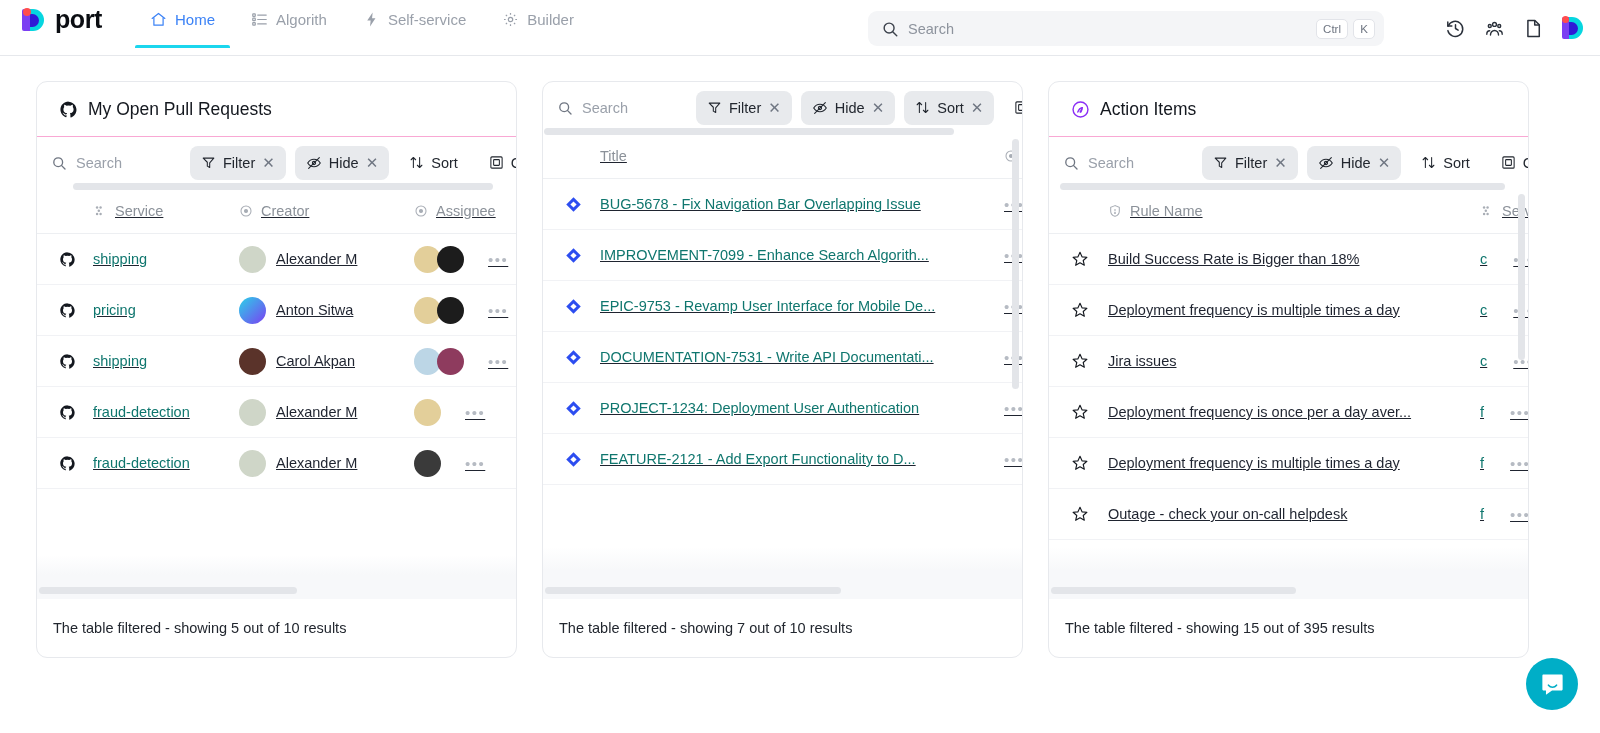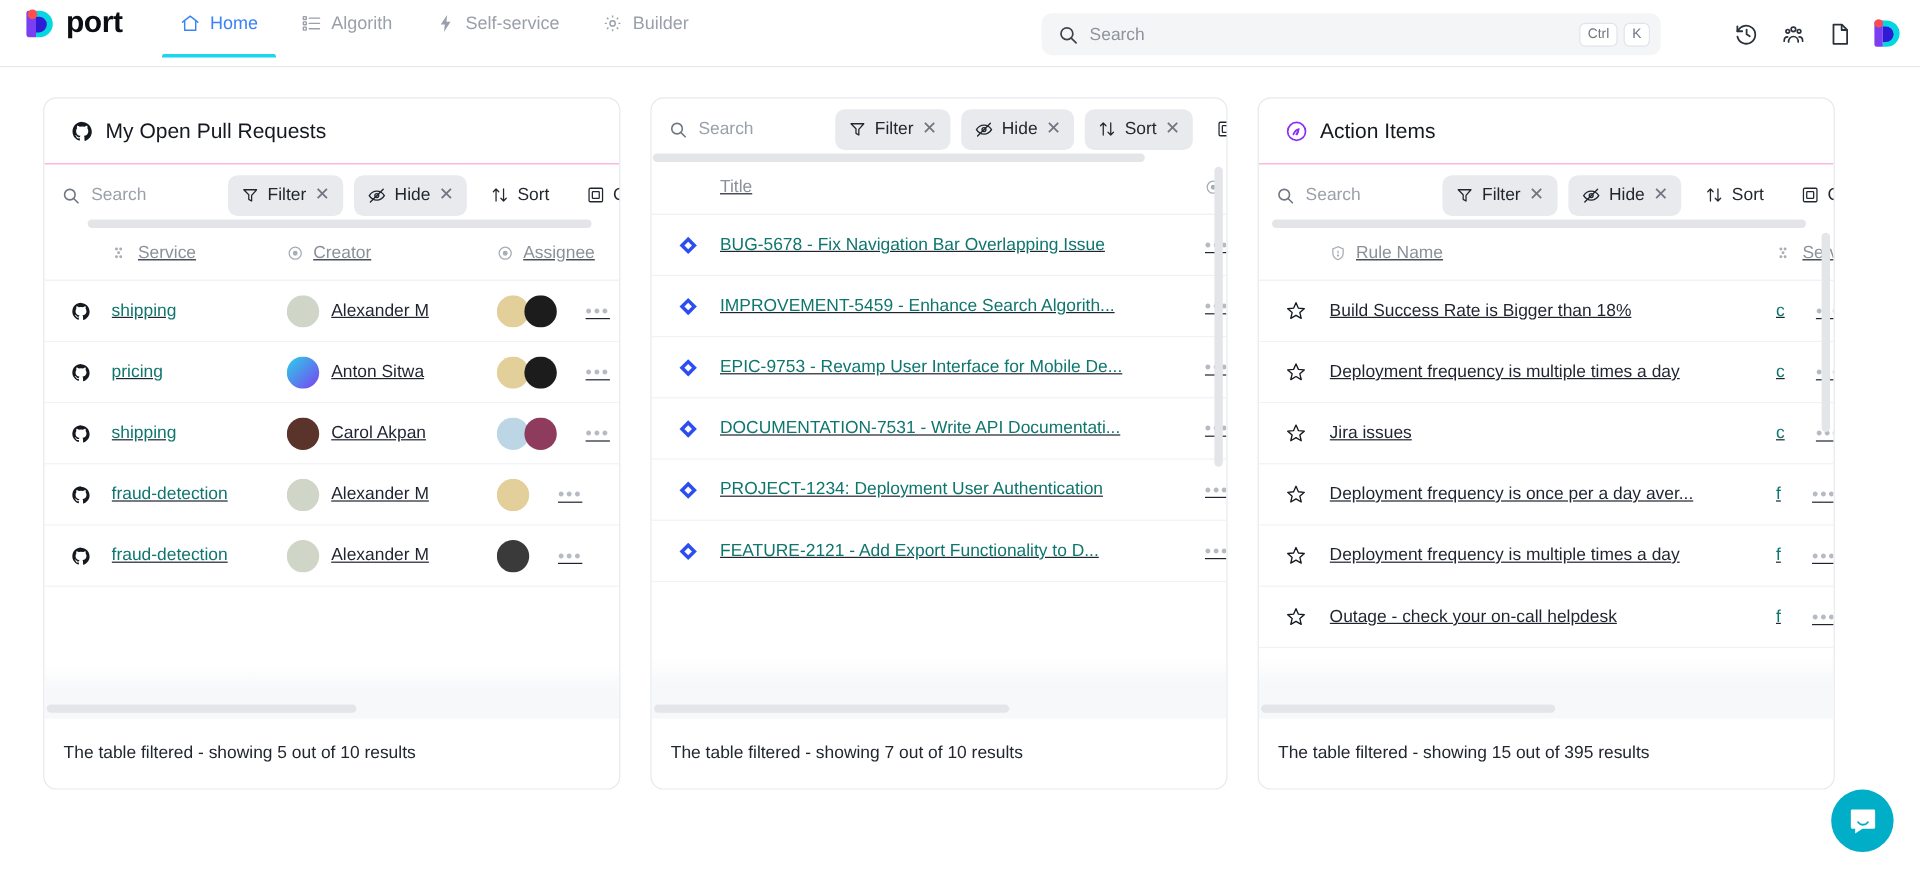--- a/index.html
+++ b/index.html
@@ -501,21 +501,21 @@
           </div>
         </div>
 
         <div class="row">
           <div class="cell c-ico" style="width:57px">
             <svg style="width:17px;height:17px" viewBox="0 0 24 24">
                 <path d="M12 1.8 22.2 12 12 22.2 1.8 12z" fill="#2c4df0"></path>
                 <path d="M12 7.6 16.4 12 12 16.4 7.6 12z" fill="#fff"></path>
               </svg>
           </div>
-          <div class="cell link" style="width:404px">IMPROVEMENT-5459 - Enhance Search Algorith...</div>
+          <div class="cell link" style="width:404px">IMPROVEMENT-7099 - Enhance Search Algorith...</div>
           <div class="cell" style="width:60px">
             <span class="dots">•••</span>
 
           </div>
         </div>
 
         <div class="row">
           <div class="cell c-ico" style="width:57px">
             <svg style="width:17px;height:17px" viewBox="0 0 24 24">
                 <path d="M12 1.8 22.2 12 12 22.2 1.8 12z" fill="#2c4df0"></path>

